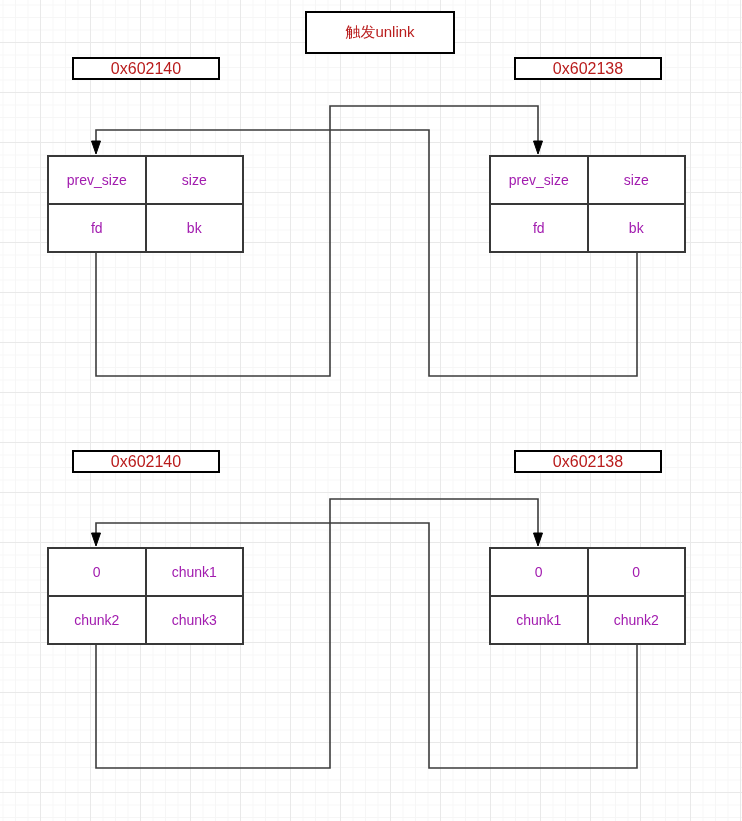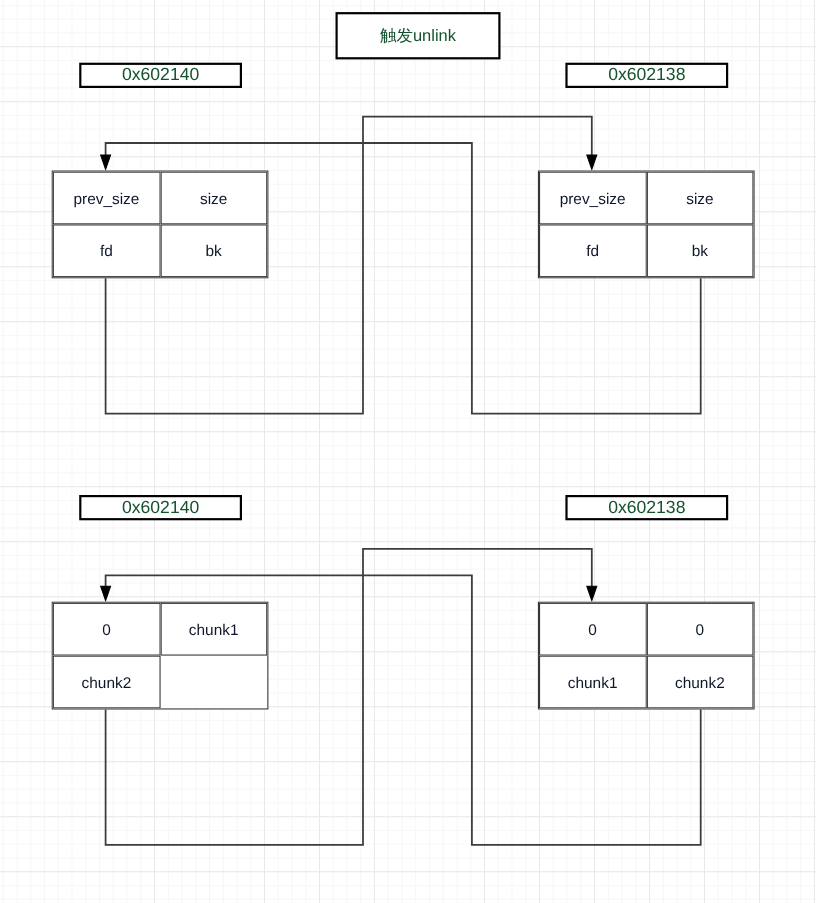--- a/index.html
+++ b/index.html
@@ -26,21 +26,21 @@
     position: absolute;
     left: 0; top: 0;
     width: 742px; height: 821px;
     z-index: 1;
     pointer-events: none;
   }
   .node {
     position: absolute;
     z-index: 2;
     background: #ffffff;
-    color: #14532d;
+    color: #b91c1c;
     display: flex;
     align-items: center;
     justify-content: center;
     box-sizing: border-box;
   }
   .title-box {
     left: 305px; top: 11px;
     width: 150px; height: 43px;
     border: 2px solid #000000;
     font-size: 15px;
@@ -64,21 +64,21 @@
     display: grid;
     grid-template-columns: 1fr 1fr;
     grid-template-rows: 1fr 1fr;
   }
   .chunk-table .cell {
     border: 1px solid #383838;
     display: flex;
     align-items: center;
     justify-content: center;
     font-size: 14px;
-    color: #0f172a;
+    color: #a21caf;
     background: #ffffff;
   }
   .tbl-tl { left: 47px;  top: 155px; }
   .tbl-tr { left: 489px; top: 155px; }
   .tbl-bl { left: 47px;  top: 547px; }
   .tbl-br { left: 489px; top: 547px; }
   .wires path {
     fill: none;
     stroke: #3c3c3c;
     stroke-width: 1.6;
@@ -127,20 +127,21 @@
     <div class="cell">bk</div>
   </div>
 
   <div class="node addr-box addr-bl">0x602140</div>
   <div class="node addr-box addr-br">0x602138</div>
 
   <div class="chunk-table tbl-bl">
     <div class="cell">0</div>
     <div class="cell">chunk1</div>
     <div class="cell">chunk2</div>
+    <div class="cell">chunk3</div>
   </div>
 
   <div class="chunk-table tbl-br">
     <div class="cell">0</div>
     <div class="cell">0</div>
     <div class="cell">chunk1</div>
     <div class="cell">chunk2</div>
   </div>
 
 </div>

